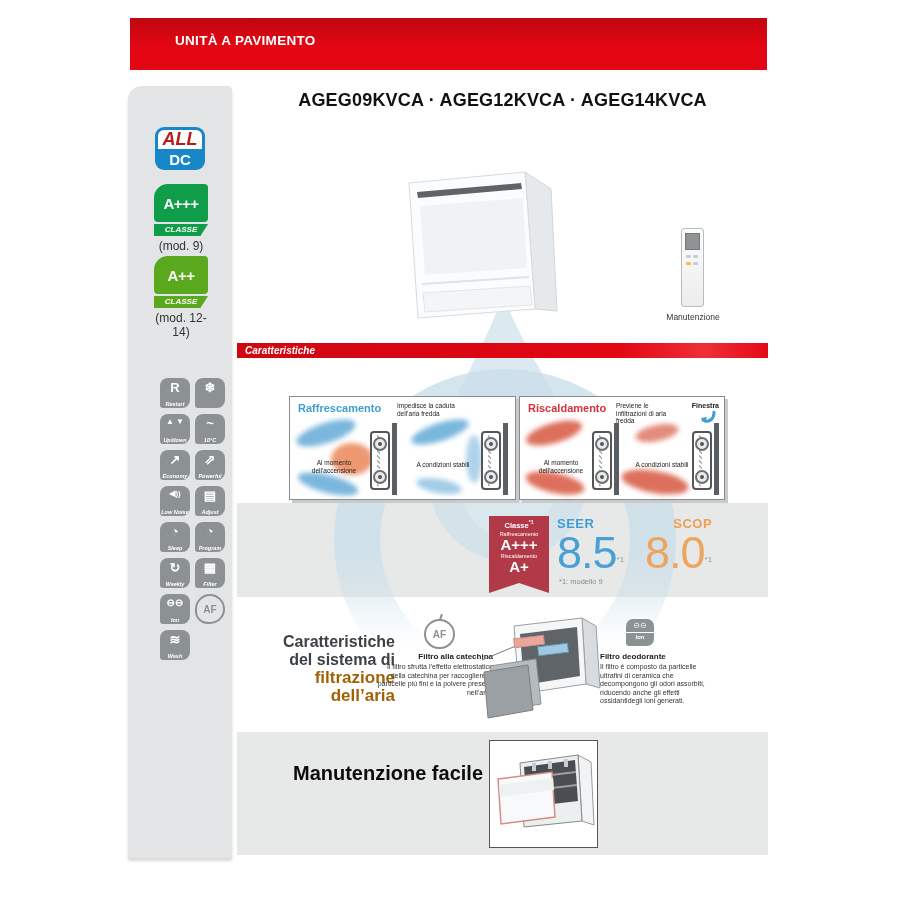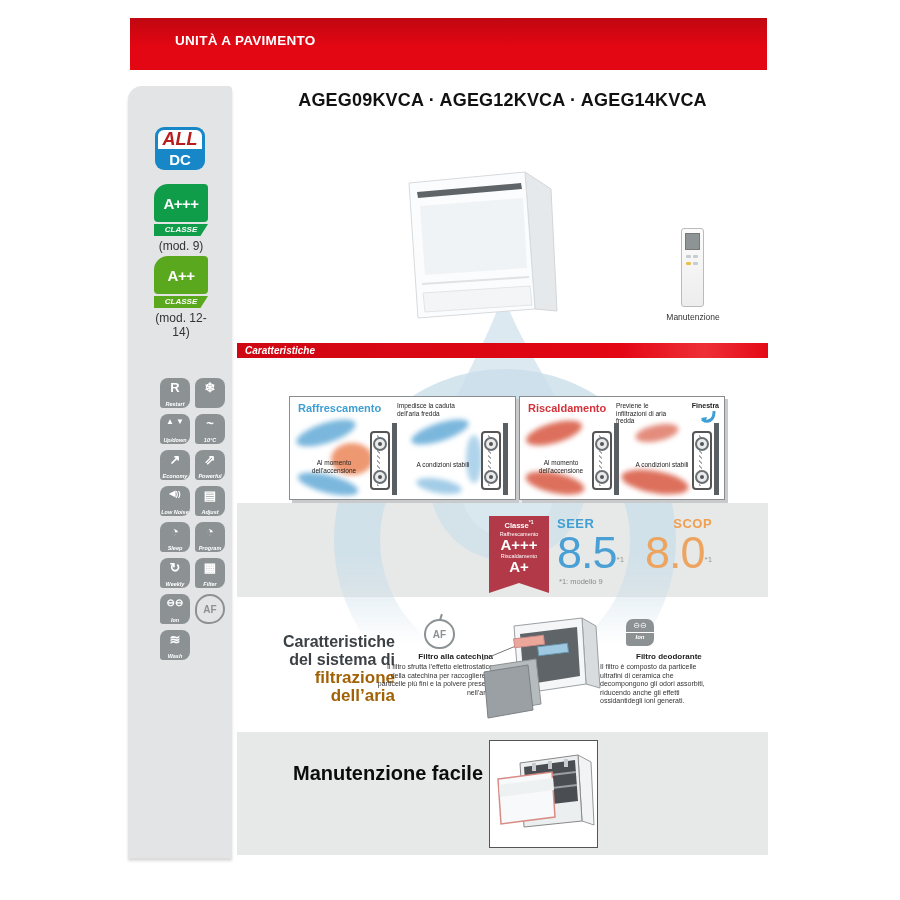--- a/index.html
+++ b/index.html
@@ -115,21 +115,21 @@
   .af-badge{left:424px;top:619px;width:27px;height:26px;border:2.5px solid #8c9194;border-radius:50% 50% 48% 48%;
     z-index:3;color:#8c9194;font-weight:bold;font-size:10px;display:flex;align-items:center;justify-content:center;}
   .af-badge:before{content:"";position:absolute;left:14px;top:-7px;width:2px;height:6px;background:#8c9194;transform:rotate(18deg);}
   .catechin-title{left:385px;top:652px;width:108px;text-align:right;font-size:8px;font-weight:bold;color:#1c1c1c;z-index:3;}
   .catechin-body{left:377px;top:663px;width:116px;text-align:right;font-size:7px;line-height:8.6px;color:#333;z-index:3;}
   .filter-svg{left:478px;top:610px;z-index:3;}
   .ion-badge{left:626px;top:619px;width:28px;height:27px;background:#8c9194;border-radius:7px 7px 7px 3px;z-index:3;
     color:#fff;text-align:center;overflow:hidden;}
   .ion-badge .ig{font-size:8px;line-height:13px;display:block;}
   .ion-badge .il{font-style:italic;font-weight:bold;font-size:6px;display:block;border-top:1px solid #fff;line-height:9px;}
-  .deo-title{left:600px;top:652px;width:110px;font-size:8px;font-weight:bold;color:#1c1c1c;z-index:3;padding-left:36px;}
+  .deo-title{left:600px;top:652px;width:110px;font-size:8px;font-weight:bold;color:#1c1c1c;z-index:3;}
   .deo-body{left:600px;top:663px;width:112px;font-size:7px;line-height:8.6px;color:#333;z-index:3;}
 
   
   .maint-band{left:237px;top:732px;width:531px;height:123px;}
   .maint-heading{left:240px;top:762px;width:243px;text-align:right;font-size:20px;font-weight:bold;color:#0c0c0c;z-index:3;}
   .maint-body{left:240px;top:790px;width:243px;text-align:right;font-size:9.5px;line-height:12px;color:#222;z-index:3;}
   .maint-img{left:489px;top:740px;width:107px;height:106px;background:#fff;border:1px solid #555;z-index:3;}
 </style>
 </head>
 <body>

